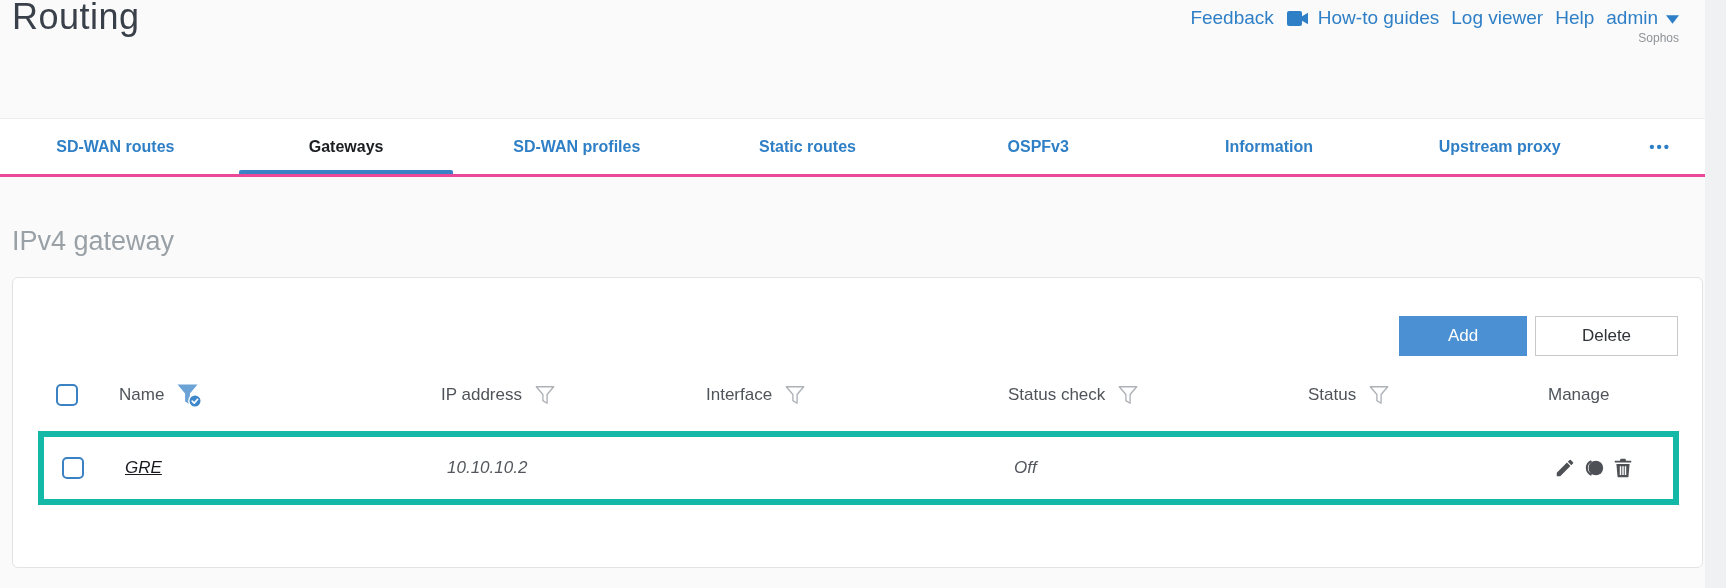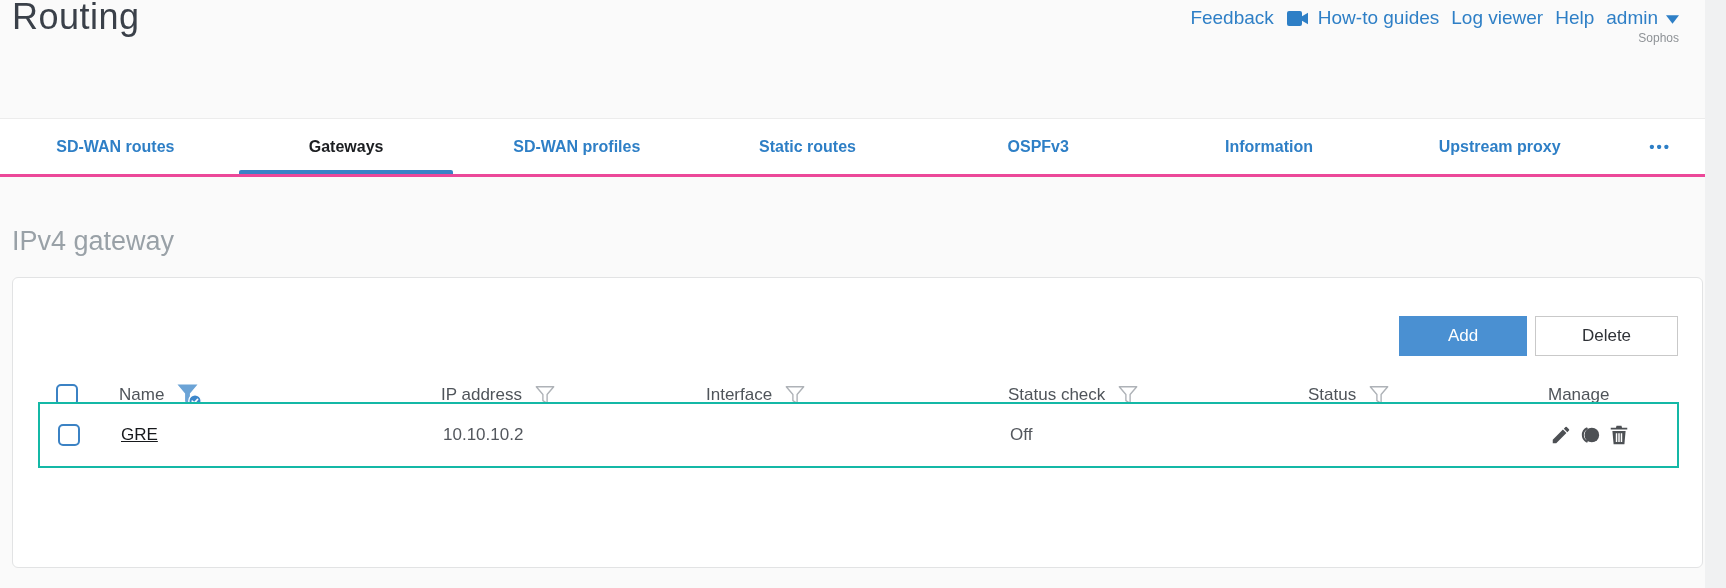--- a/index.html
+++ b/index.html
@@ -57,22 +57,23 @@
   .th { display:flex; align-items:center; gap:12px; font-size:17px; color:#4f545a; }
   .col-check   { width:81px;  display:flex; align-items:center; }
   .col-name    { width:322px; }
   .col-ip      { width:265px; }
   .col-iface   { width:302px; }
   .col-health  { width:300px; }
   .col-status  { width:240px; }
   .col-manage  { flex:1; }
 
   .tbody {
-    position:absolute; top:124px; left:25px; right:23px;
-    border:2px solid #14b8a6;
+    position:absolute; top:153px; left:25px; right:23px;
+    border:6px solid #14b8a6;
+    font-style:italic;
   }
   .trow { height:62px; display:flex; align-items:center; background:#ffffff; }
 
   .checkbox {
     width:22px; height:22px; margin-left:18px; border:2px solid #3b82c4; border-radius:5px;
     background:#ffffff; cursor:pointer; display:inline-block;
   }
   .funnel { width:22px; height:22px; cursor:pointer; }
   .funnel-active { width:27px; height:25px; cursor:pointer; }
 

